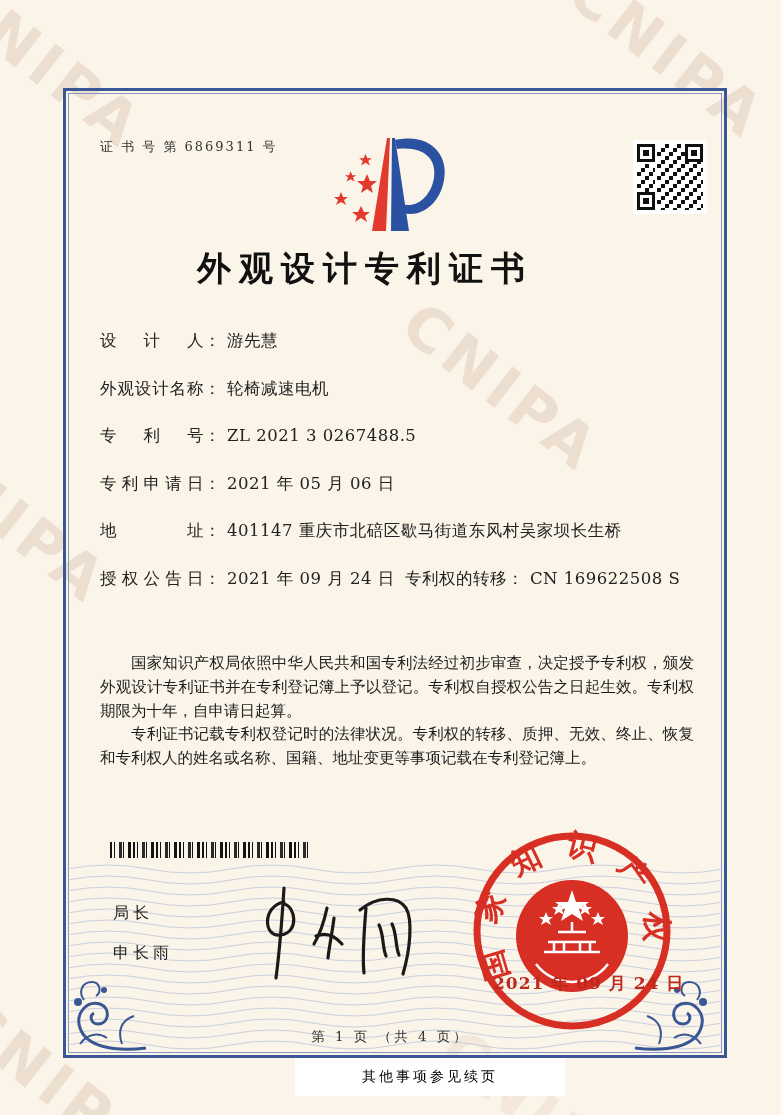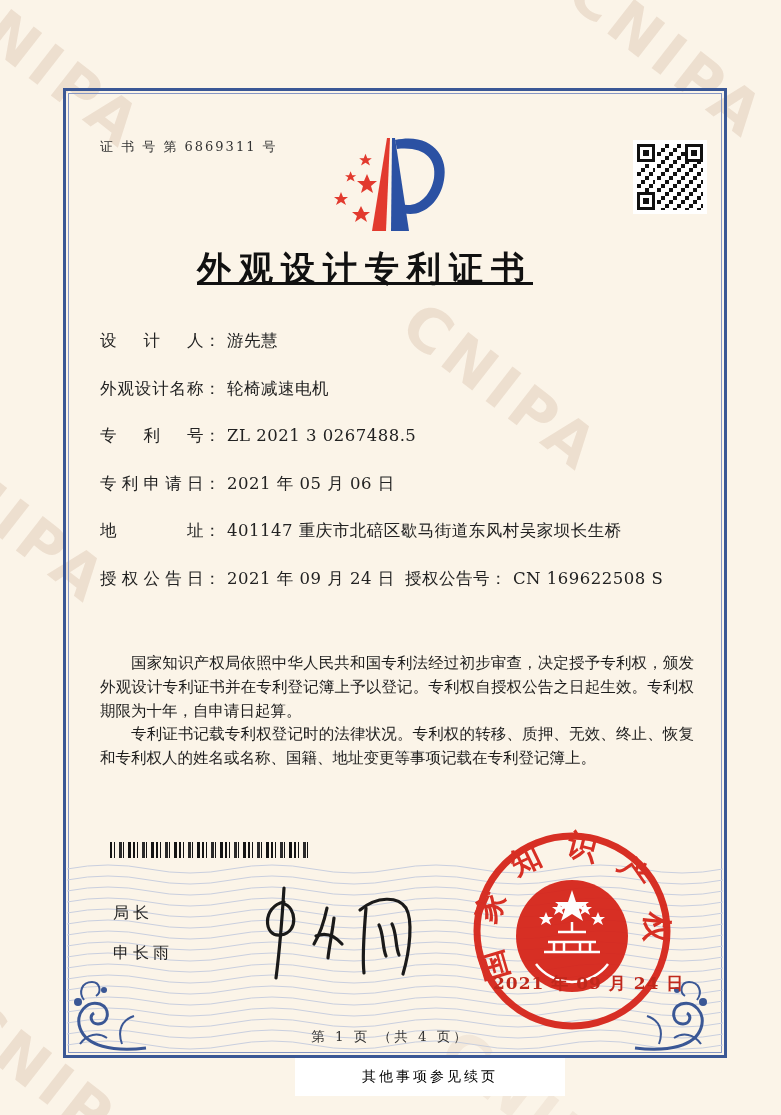--- a/index.html
+++ b/index.html
@@ -20,21 +20,21 @@
     border:3px solid #3a5795;
   }
   .frame-inner{ position:absolute; inset:2px; border:1px solid #8596c4; }
   .cert-no{
     position:absolute; left:100px; top:138px; font-size:13px; letter-spacing:2px; color:#333;
   }
   .qr{ position:absolute; left:633px; top:140px; }
   .logo{ position:absolute; left:325px; top:124px; }
   .title{
     position:absolute; left:0; top:246px; width:730px; text-align:center;
-    font-size:34px; font-weight:bold; letter-spacing:8px; color:#111;text-decoration:underline;
+    font-size:34px; font-weight:bold; letter-spacing:8px; color:#111;
   }
   .fields{ position:absolute; left:100px; top:330px; width:600px; }
   .field-row{ position:relative; height:47.5px; font-size:16.5px; letter-spacing:0.5px; }
   .field-label{
     display:inline-block; width:104px; text-align:justify; text-align-last:justify;
     vertical-align:top;
   }
   .field-colon{ margin-right:6px; }
   .grant-no{ position:absolute; left:305px; top:0; white-space:nowrap; }
   .paragraphs{
@@ -190,21 +190,21 @@
     </div>
     <div class="field-row">
       <span class="field-label">专利申请日</span><span class="field-colon">：</span><span>2021 年 05 月 06 日</span>
     </div>
     <div class="field-row">
       <span class="field-label">地址</span><span class="field-colon">：</span><span>401147 重庆市北碚区歇马街道东风村吴家坝长生桥</span>
     </div>
     <div class="field-row">
       <span class="field-label">授权公告日</span><span class="field-colon">：</span><span>2021 年 09 月 24 日</span>
       <span class="grant-no">
-        <span>授权公告号</span><span class="field-colon">：</span><span>CN 169622508 S</span>
+        <span>专利权的转移</span><span class="field-colon">：</span><span>CN 169622508 S</span>
       </span>
     </div>
   </div>
 
   <div class="paragraphs">
     <p>国家知识产权局依照中华人民共和国专利法经过初步审查，决定授予专利权，颁发外观设计专利证书并在专利登记簿上予以登记。专利权自授权公告之日起生效。专利权期限为十年，自申请日起算。</p>
     <p>专利证书记载专利权登记时的法律状况。专利权的转移、质押、无效、终止、恢复和专利权人的姓名或名称、国籍、地址变更等事项记载在专利登记簿上。</p>
   </div>
 
   <div class="barcode"></div>

